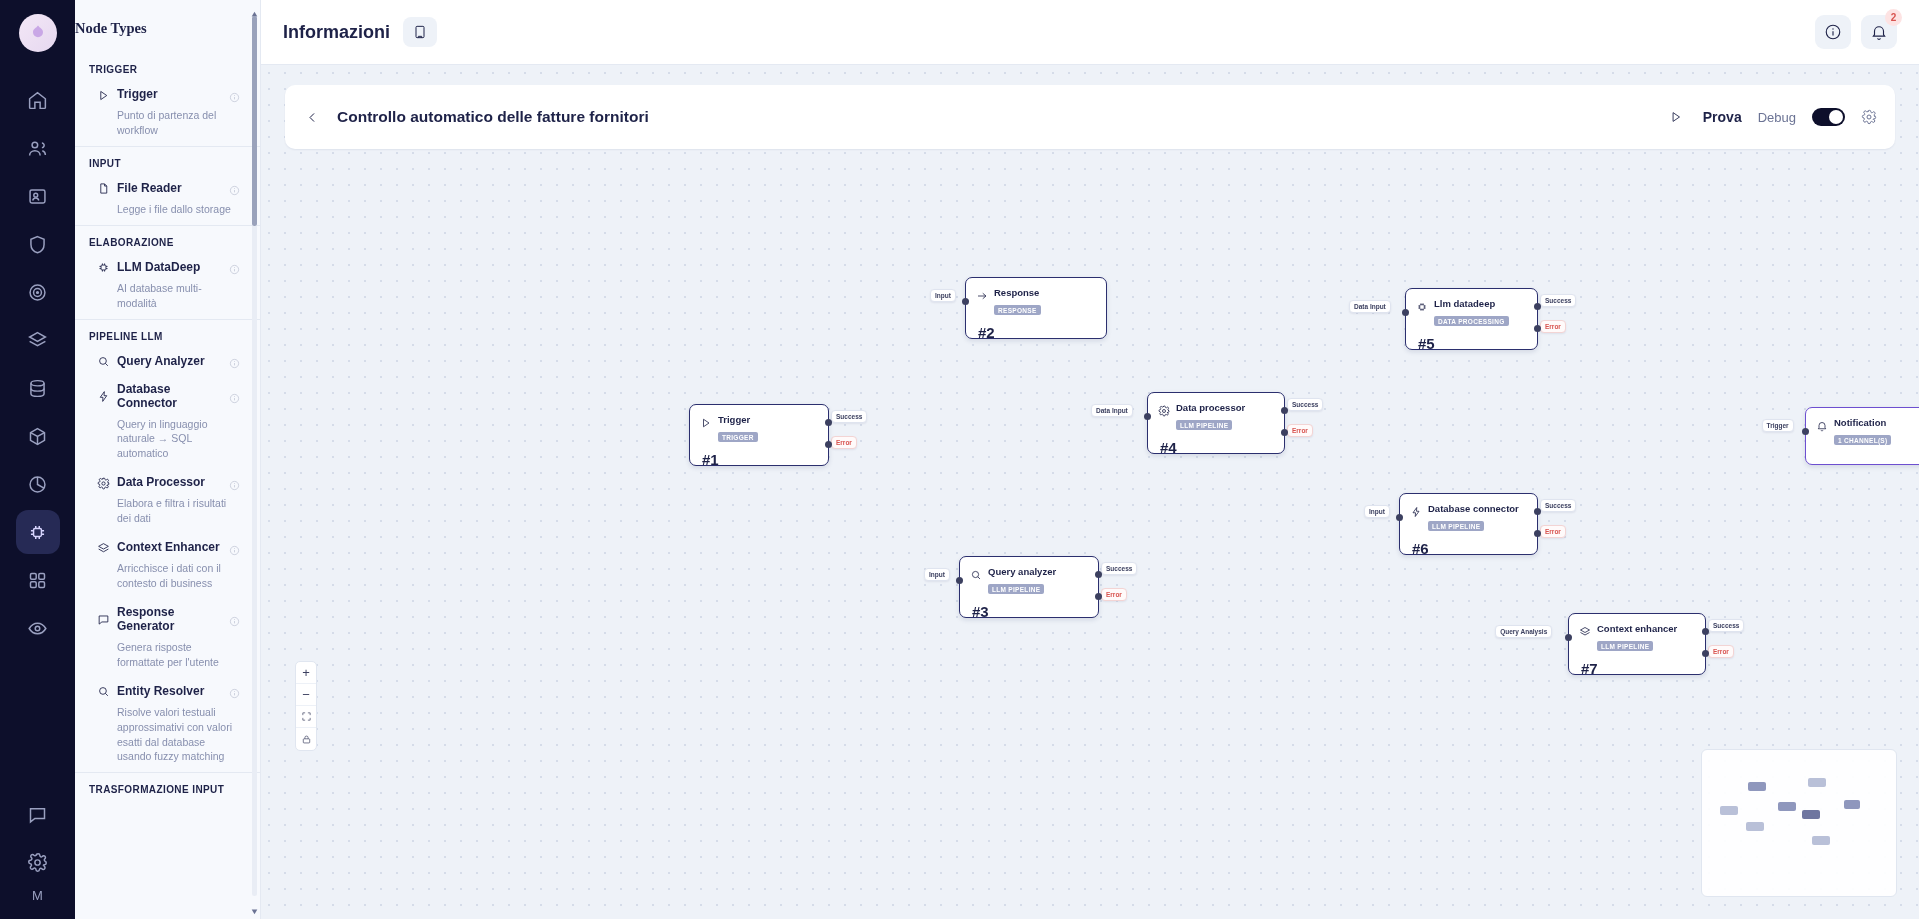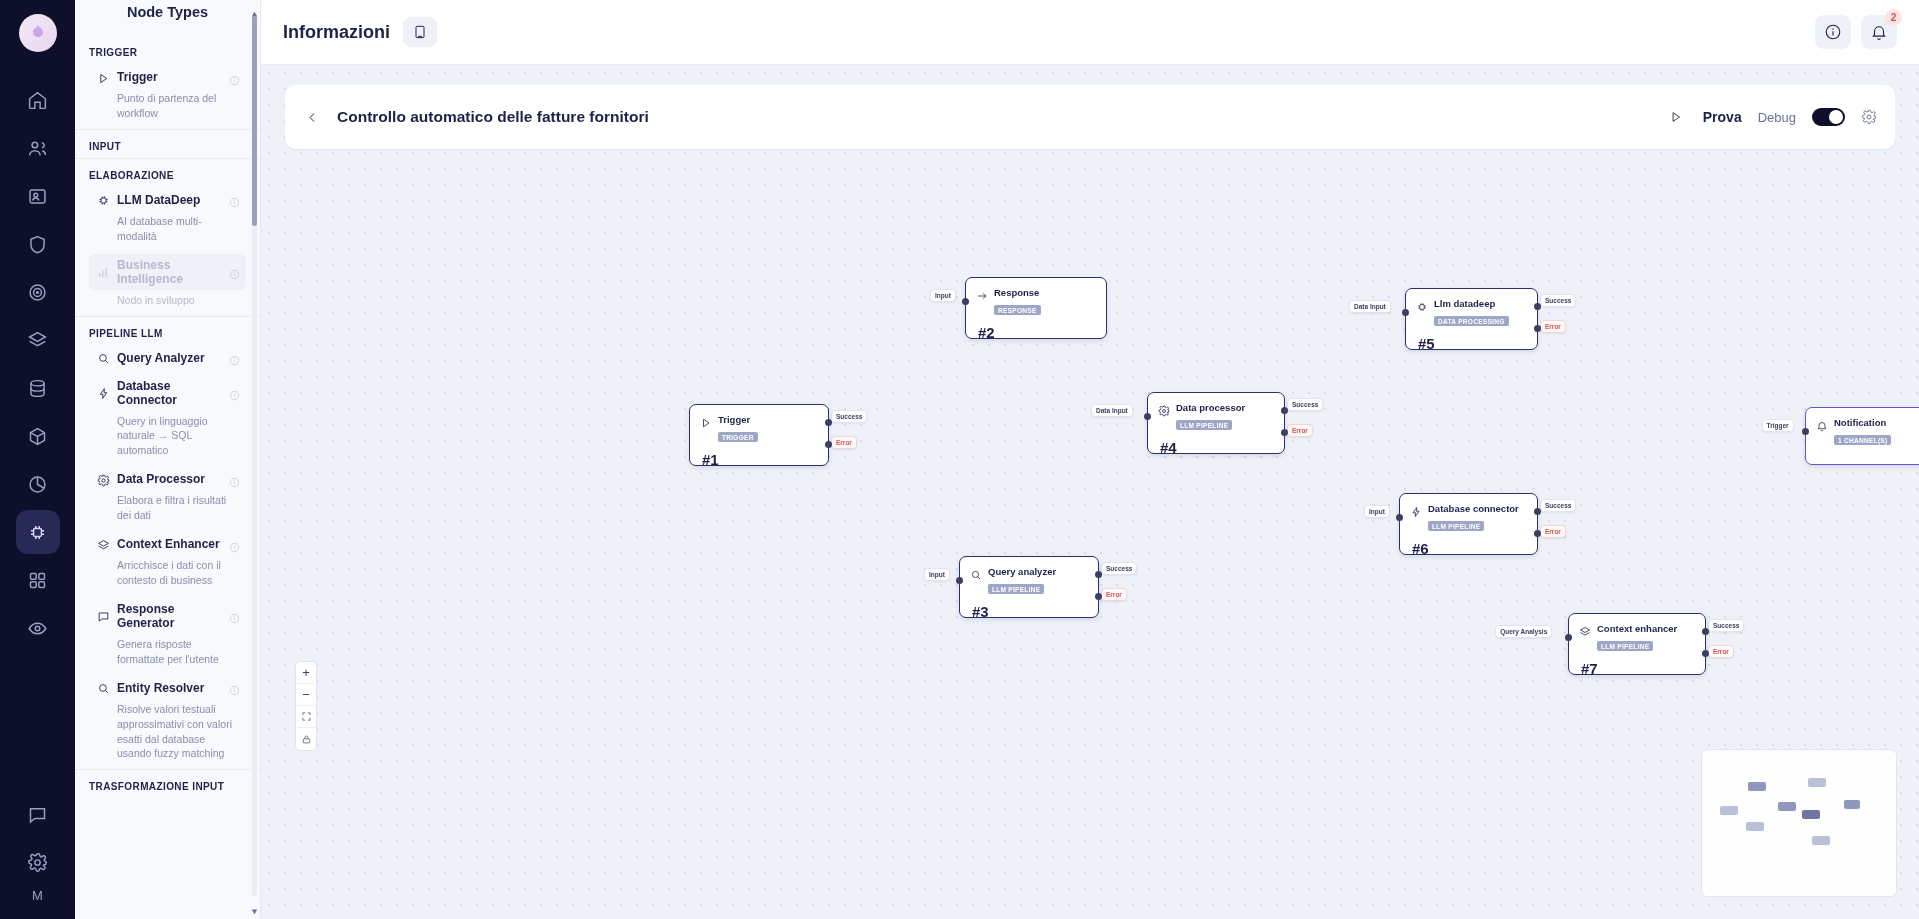--- a/index.html
+++ b/index.html
@@ -37,22 +37,22 @@
   .rail-user {
     color:#9aa0c0; font-size:13px; margin-bottom:16px;
   }
 
   
   .palette {
     width:186px; flex:0 0 186px; height:919px; background:#f7f9fd;
     border-right:1px solid #e4e9f2; position:relative; overflow:hidden;
   }
   .palette-title {
-    text-align:center; font-size:14.5px; font-weight:bold;
-    padding:4px 0 16px; color:#1e2248;
+    text-align:left; font-size:14.5px; font-weight:bold;
+    padding:20px 0 16px; color:#1e2248;font-family:Liberation Serif, serif;
   }
   .palette-scroll { padding:0 14px 0 14px; }
   .pal-sep { height:1px; background:#e4e9f2; margin:0 -14px; }
   .pal-group {
     font-size:10px; font-weight:bold; letter-spacing:.4px;
     color:#1e2248; padding:11px 0 6px 0;
   }
   .pal-item { padding:2px 0 4px 0; }
   .pal-item-head {
     display:flex; align-items:center; gap:7px; padding:4px 6px 4px 8px;
@@ -322,50 +322,51 @@
             <span class="pal-info"><svg viewBox="0 0 24 24">
                 <circle cx="12" cy="12" r="9"></circle>
                 <path d="M12 11v5"></path>
                 <circle cx="12" cy="7.6" r="1" fill="#6b7394" stroke="none"></circle>
               </svg></span>
           </div>
           <div class="pal-desc">Punto di partenza del workflow</div>
         </div>
         <div class="pal-sep"></div>
         <div class="pal-group">INPUT</div>
+        <div class="pal-item">
+          <div class="pal-item-head">
+            <span class="p-ico"><svg viewBox="0 0 24 24">
+                <path d="M7 3.5h7l4 4v13H7z"></path>
+                <path d="M14 3.5v4h4"></path>
+              </svg></span>
+            <span class="pal-name">File Reader</span>
+            <span class="pal-info"><svg viewBox="0 0 24 24">
+                <circle cx="12" cy="12" r="9"></circle>
+                <path d="M12 11v5"></path>
+                <circle cx="12" cy="7.6" r="1" fill="#6b7394" stroke="none"></circle>
+              </svg></span>
+          </div>
+          <div class="pal-desc">Legge i file dallo storage</div>
+        </div>
         <div class="pal-sep"></div>
         <div class="pal-group">ELABORAZIONE</div>
         <div class="pal-item">
           <div class="pal-item-head">
             <span class="p-ico"><svg viewBox="0 0 24 24">
                 <rect x="7.5" y="7.5" width="9" height="9" rx="1.6"></rect>
                 <path d="M10 4.5v3M14 4.5v3M10 16.5v3M14 16.5v3M4.5 10h3M4.5 14h3M16.5 10h3M16.5 14h3"></path>
               </svg></span>
             <span class="pal-name">LLM DataDeep</span>
             <span class="pal-info"><svg viewBox="0 0 24 24">
                 <circle cx="12" cy="12" r="9"></circle>
                 <path d="M12 11v5"></path>
                 <circle cx="12" cy="7.6" r="1" fill="#6b7394" stroke="none"></circle>
               </svg></span>
           </div>
           <div class="pal-desc">AI database multi-modalità</div>
-        </div>
-        <div class="pal-item disabled">
-          <div class="pal-item-head">
-            <span class="p-ico"><svg viewBox="0 0 24 24">
-                <path d="M5 20V13M11 20V8M17 20V4"></path>
-              </svg></span>
-            <span class="pal-name">Business Intelligence</span>
-            <span class="pal-info"><svg viewBox="0 0 24 24">
-                <circle cx="12" cy="12" r="9"></circle>
-                <path d="M12 11v5"></path>
-                <circle cx="12" cy="7.6" r="1" fill="#6b7394" stroke="none"></circle>
-              </svg></span>
-          </div>
-          <div class="pal-desc">Nodo in sviluppo</div>
         </div>
         <div class="pal-sep"></div>
         <div class="pal-group">PIPELINE LLM</div>
         <div class="pal-item">
           <div class="pal-item-head">
             <span class="p-ico"><svg viewBox="0 0 24 24">
                 <circle cx="11" cy="11" r="6.2"></circle>
                 <path d="M15.6 15.6L20 20"></path>
               </svg></span>
             <span class="pal-name">Query Analyzer</span>

